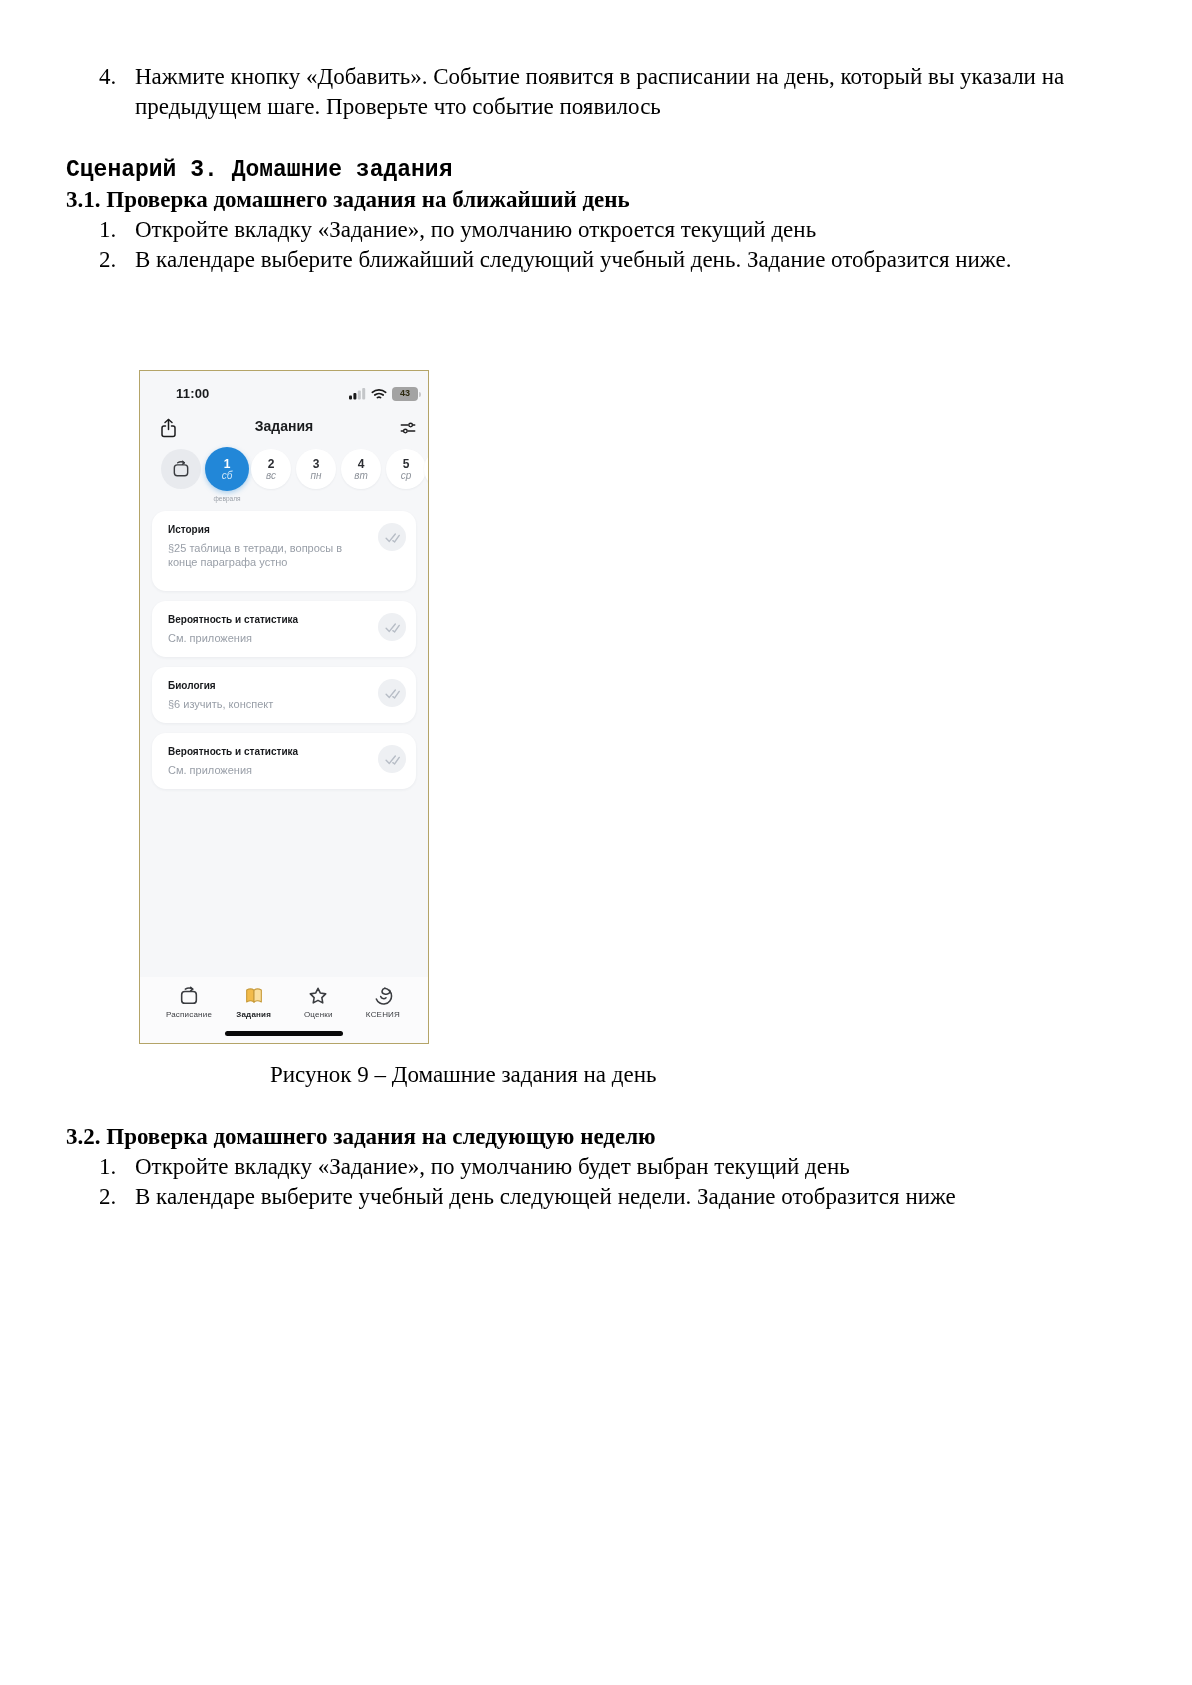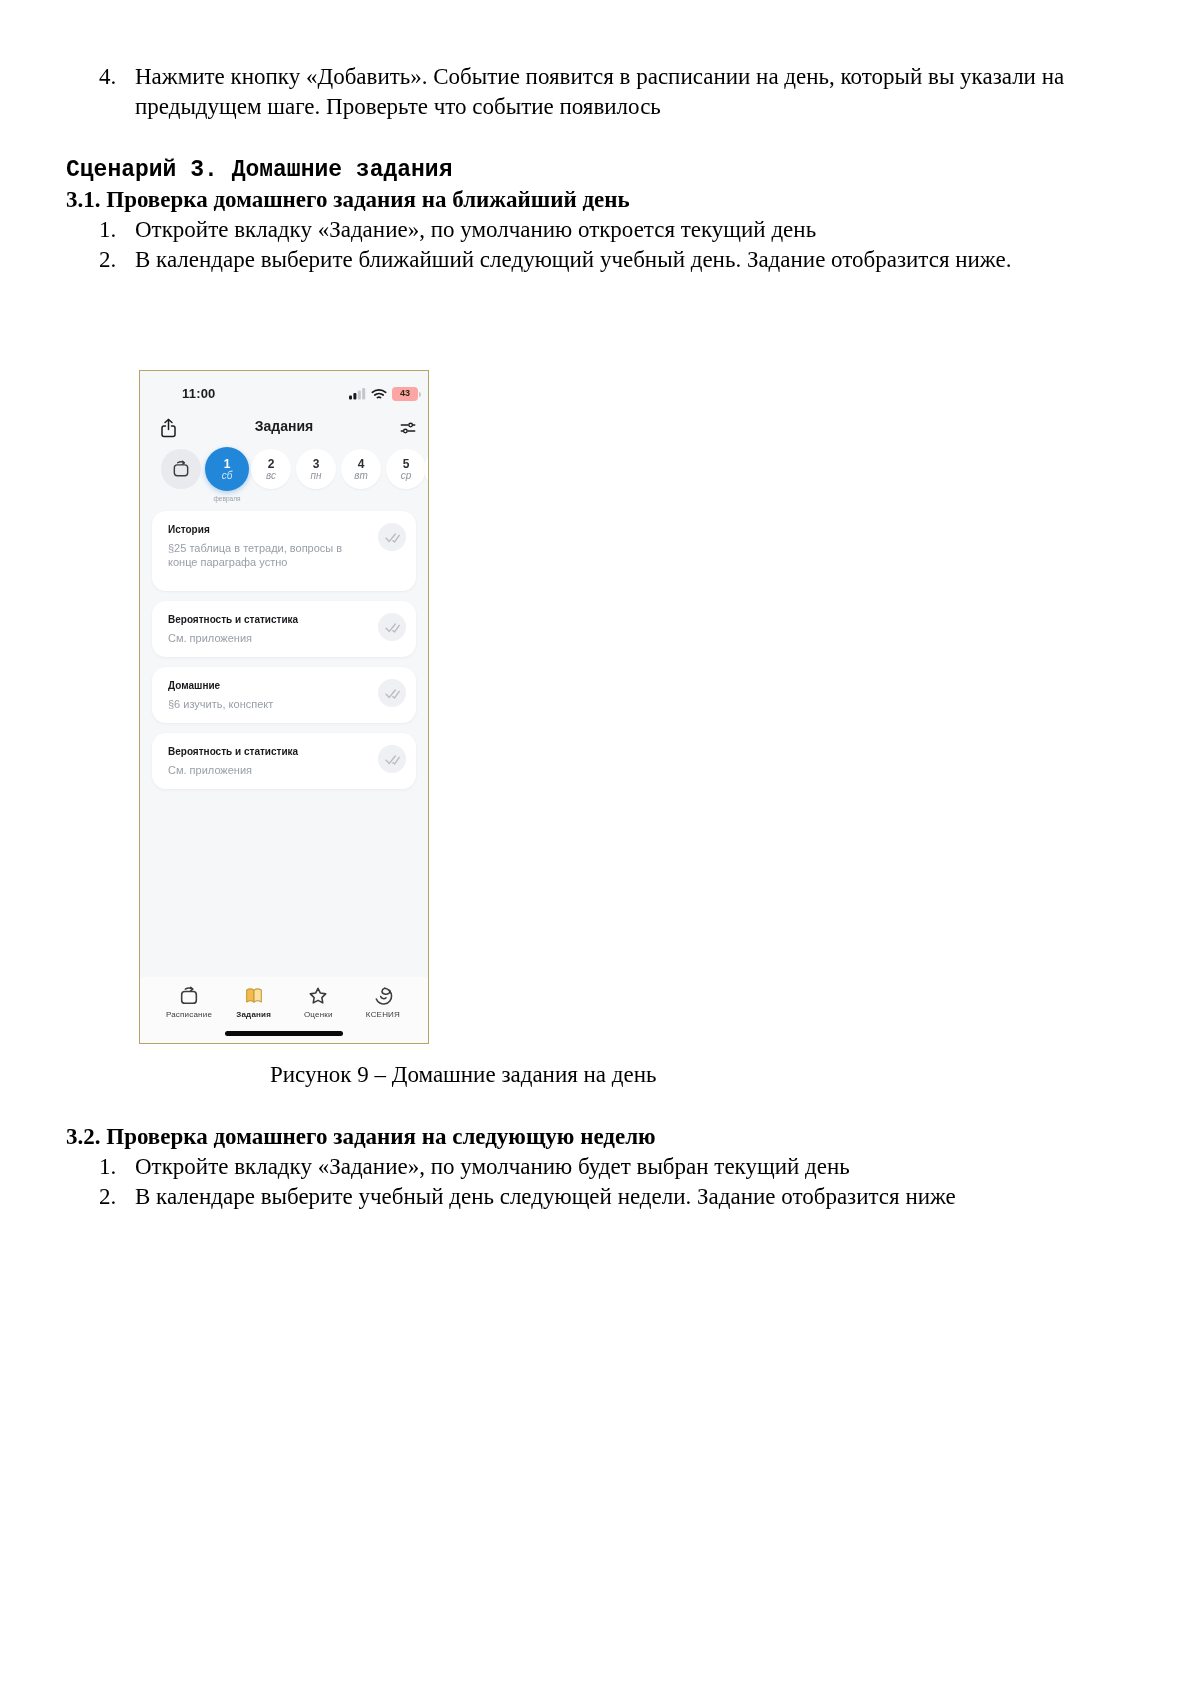--- a/index.html
+++ b/index.html
@@ -20,23 +20,23 @@
   
   .phone {
     position:absolute; left:139px; top:370px;
     width:290px; height:674px;
     border:1px solid #b4a468; background:#f6f7f9;
     overflow:hidden;
     font-family:"Liberation Sans","DejaVu Sans",sans-serif;
     color:#1a1c1e; line-height:1.25;
   }
   .statusbar { position:absolute; top:12px; left:0; right:0; height:22px; }
-  .status-time { position:absolute; left:42px; top:3px; font-size:13px; font-weight:bold; letter-spacing:.2px; }
+  .status-time { position:absolute; left:36px; top:3px; font-size:13px; font-weight:bold; letter-spacing:.2px; }
   .status-icons { position:absolute; right:10px; top:4px; display:flex; align-items:center; gap:5px; }
-  .battery { width:26px; height:14px; background:#fca5a5; border-radius:4px;
+  .battery { width:26px; height:14px; background:#a3a3a3; border-radius:4px;
     font-size:9px; font-weight:bold; color:#2e2a10; display:flex; align-items:center; justify-content:center; position:relative; }
   .battery:after { content:""; position:absolute; right:-3px; top:4.5px; width:2px; height:5px; background:#c9c9cc; border-radius:0 2px 2px 0; }
   .appheader { position:absolute; top:44px; left:0; right:0; height:26px; }
   .appheader .title { text-align:center; font-size:14px; font-weight:bold; padding-top:3px; }
   .hdr-icon { position:absolute; top:1px; width:24px; height:24px; display:flex; align-items:center; justify-content:center; cursor:pointer; }
   .hdr-icon.left { left:16px; }
   .hdr-icon.right { right:8px; }
   
   .cal-row { position:absolute; top:78px; left:0; right:0; height:58px; }
   .cal-circle { position:absolute; width:40px; height:40px; border-radius:50%;
@@ -183,21 +183,21 @@
         <div class="subj">Вероятность и статистика</div>
         <div class="task">См. приложения</div>
         <span class="check-btn">
           <svg width="17" height="15" viewBox="0 0 24 20" fill="none" stroke="#b7bdc6" stroke-width="2" stroke-linecap="round" stroke-linejoin="round">
             <path d="M3 11l4.5 4.5L16 5"></path>
               <path d="M12.5 14.5l2.5 1.8L21.5 7"></path>
           </svg>
         </span>
       </div>
       <div class="card">
-        <div class="subj">Домашние</div>
+        <div class="subj">Биология</div>
         <div class="task">§6 изучить, конспект</div>
         <span class="check-btn">
           <svg width="17" height="15" viewBox="0 0 24 20" fill="none" stroke="#b7bdc6" stroke-width="2" stroke-linecap="round" stroke-linejoin="round">
             <path d="M3 11l4.5 4.5L16 5"></path>
               <path d="M12.5 14.5l2.5 1.8L21.5 7"></path>
           </svg>
         </span>
       </div>
       <div class="card">
         <div class="subj">Вероятность и статистика</div>

